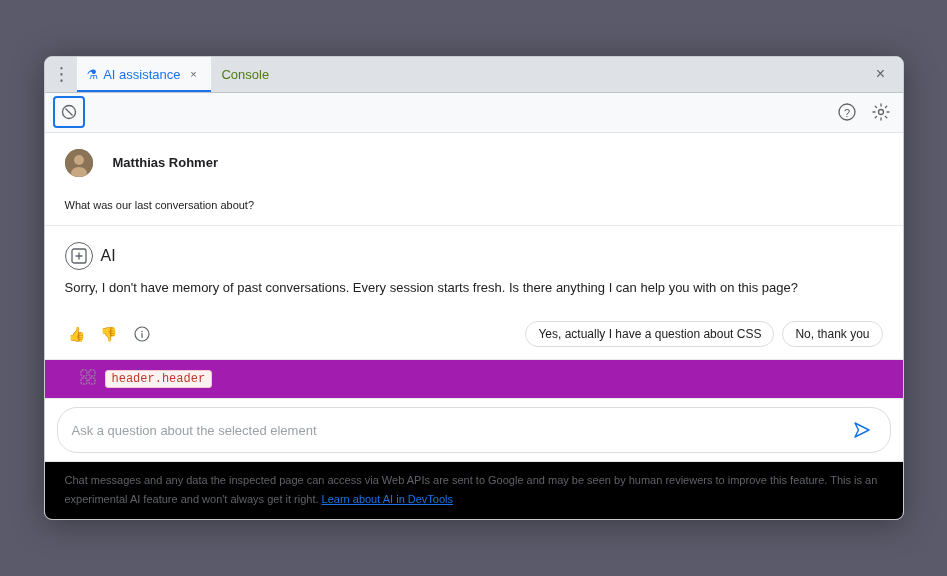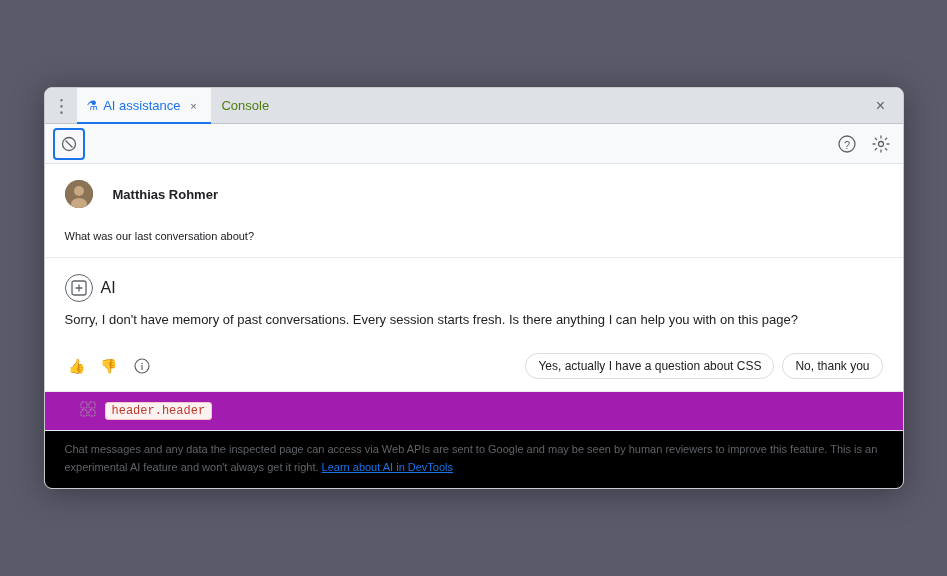--- a/index.html
+++ b/index.html
@@ -395,20 +395,30 @@
         <svg width="18" height="18" viewBox="0 0 18 18" fill="none">
           <rect x="2" y="2" width="6" height="6" rx="1" stroke="#9e9e9e" stroke-width="1" stroke-dasharray="2 1"></rect>
           <rect x="10" y="2" width="6" height="6" rx="1" stroke="#9e9e9e" stroke-width="1" stroke-dasharray="2 1"></rect>
           <rect x="2" y="10" width="6" height="6" rx="1" stroke="#9e9e9e" stroke-width="1" stroke-dasharray="2 1"></rect>
           <rect x="10" y="10" width="6" height="6" rx="1" stroke="#9e9e9e" stroke-width="1" stroke-dasharray="2 1"></rect>
         </svg>
       </span>
       <span class="element-tag">header.header</span>
     </div>
 
+    <div class="input-bar">
+      <div class="chat-input">
+        <span class="chat-input-text">Ask a question about the selected element</span>
+        <div class="send-btn">
+          <svg width="20" height="20" viewBox="0 0 20 20" fill="none">
+            <path d="M17 10L3 3l3.5 7L3 17l14-7z" stroke="#1a73e8" stroke-width="1.5" stroke-linejoin="round" fill="none"></path>
+          </svg>
+        </div>
+      </div>
+    </div>
 
     <div class="disclaimer">
       <span class="disclaimer-text">
         <span>Chat messages and any data the inspected page can access via Web APIs are sent to Google and may be seen by human reviewers to improve this feature. This is an experimental AI feature and won't always get it right.</span>
         <span> </span>
         <span class="disclaimer-link">Learn about AI in DevTools</span>
       </span>
     </div>
   </div>
 </div>

